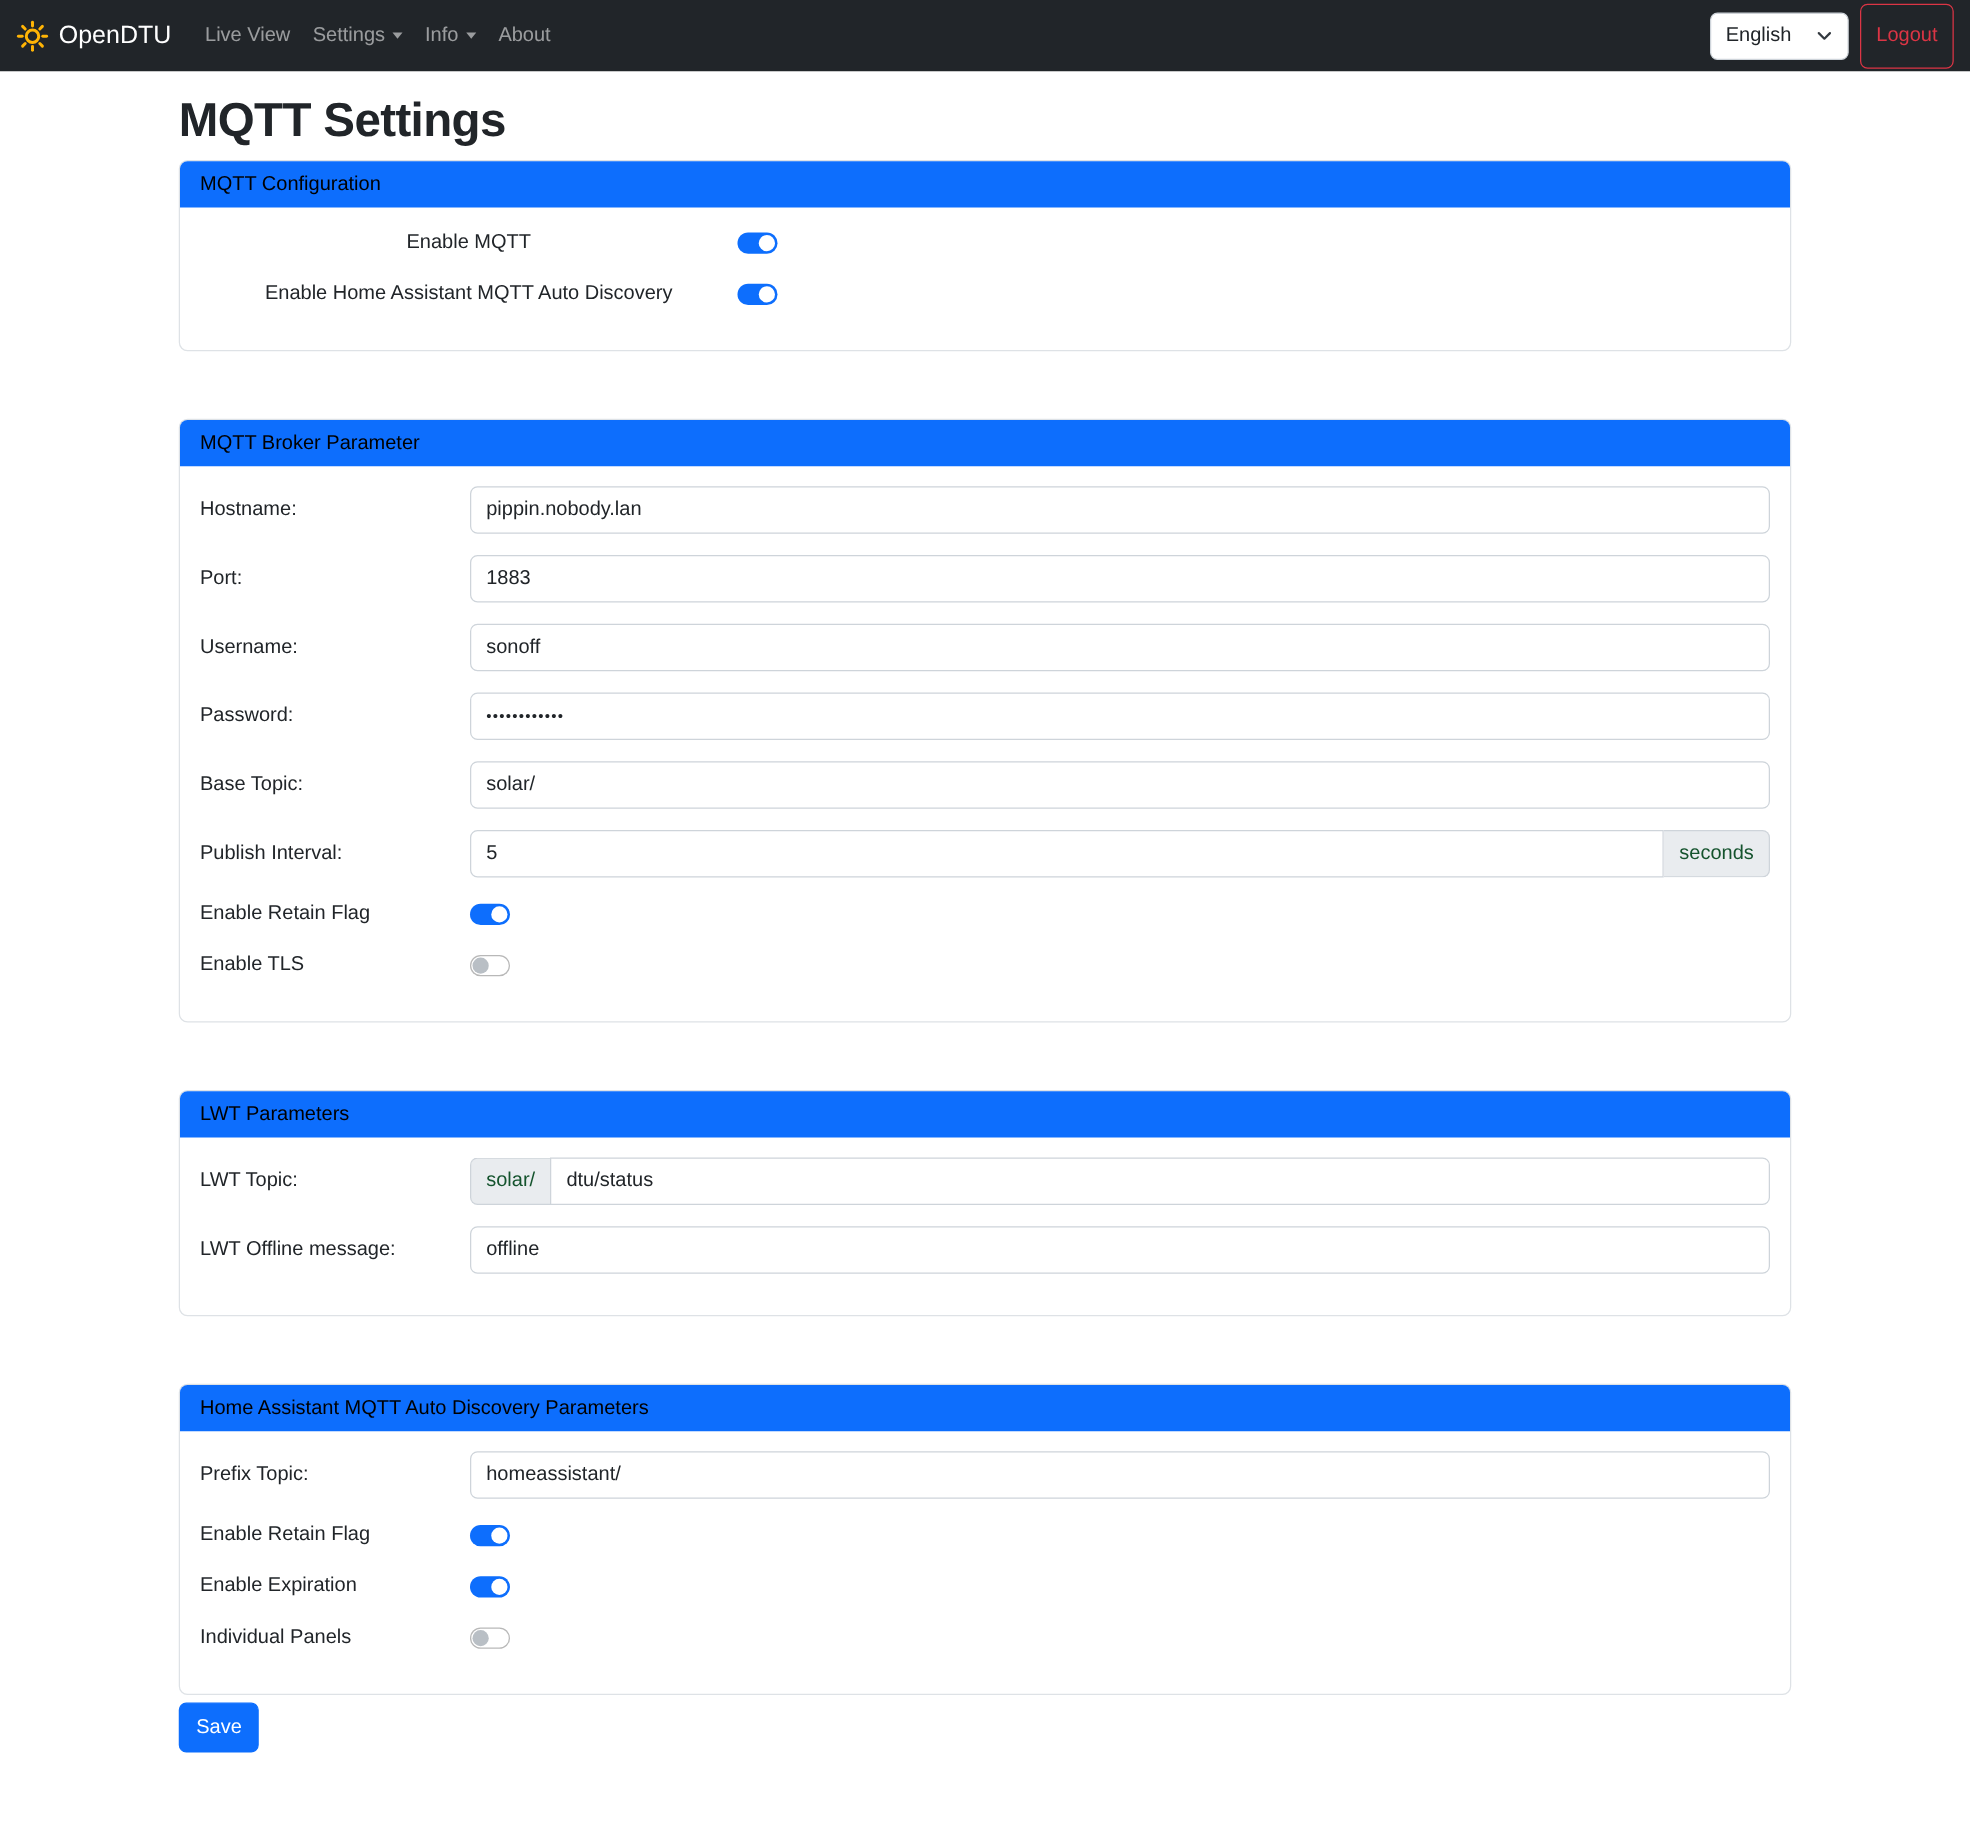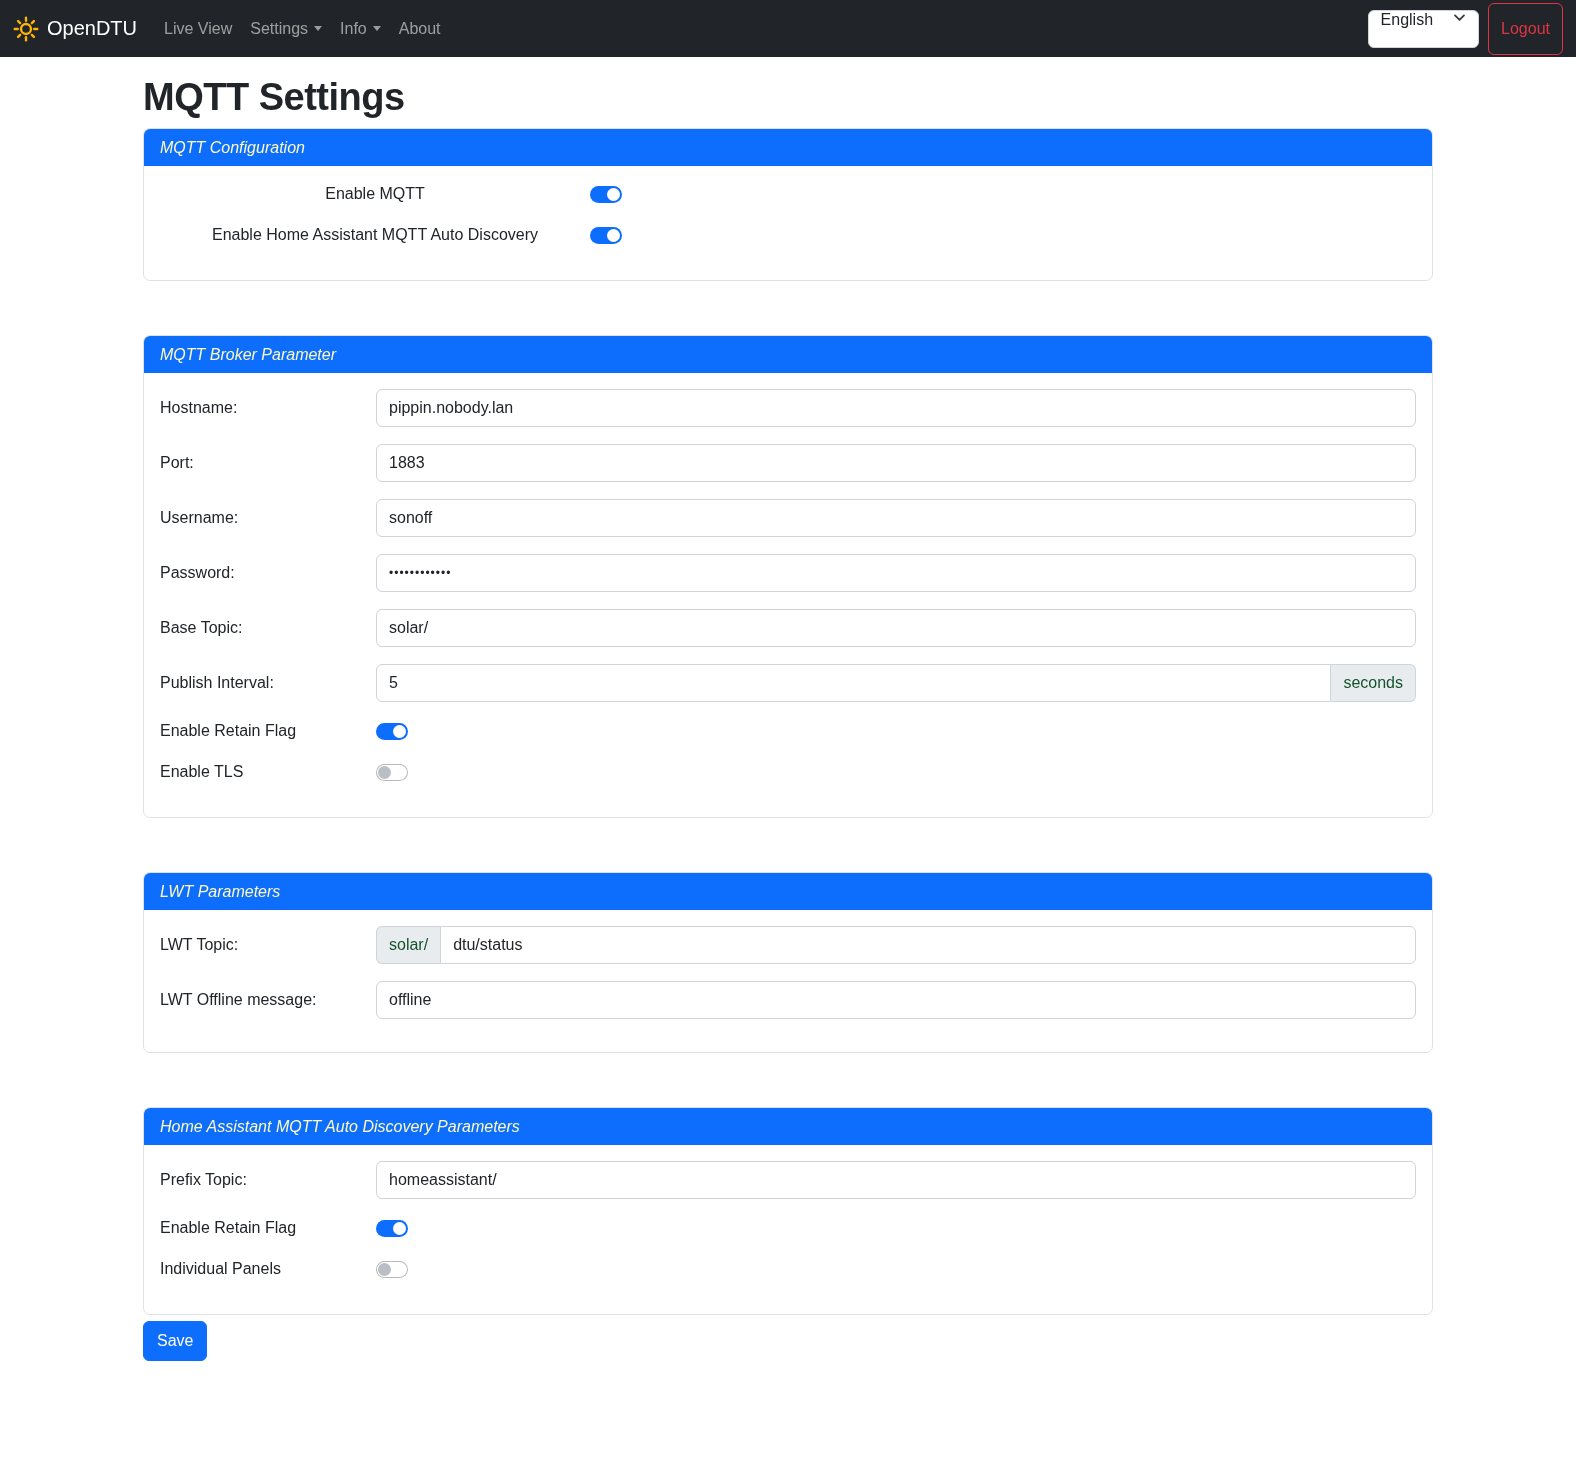--- a/index.html
+++ b/index.html
@@ -46,20 +46,21 @@
     border-top: 5px solid rgba(255,255,255,.55);
   }
   .nav-right { display: flex; align-items: center; gap: 9px; }
   .lang-select {
     background: #ffffff;
     border: 1px solid #ced4da;
     border-radius: 6px;
     height: 38px;
     padding: 0 12px;
     display: flex;
+    align-items: center;
     gap: 20px;
     font-size: 16px;
     color: #212529;
     cursor: pointer;
   }
   .logout-btn {
     background: transparent;
     border: 1px solid #dc3545;
     color: #dc3545;
     border-radius: 6px;
@@ -82,29 +83,28 @@
 
   .card {
     border: 1px solid #dee2e6;
     border-radius: 7px;
     margin-bottom: 54px;
     background: #fff;
   }
   .card:last-of-type { margin-bottom: 6px; }
   .card-header {
     background: #0d6efd;
-    color: #fef9c3;
+    color: #000000;
     font-size: 16px;
     padding: 9px 16px;
     border-radius: 6px 6px 0 0;
     line-height: 1.2;
     height: 37px;
     display: flex;
     align-items: center;
-    font-style: italic;
   }
   .card-body { padding: 16px; }
 
   .form-row {
     display: flex;
     align-items: center;
     margin-bottom: 17px;
   }
   .form-row.toggle-row { height: 24px; }
   .row-label {
@@ -348,20 +348,26 @@
           <input class="form-control" type="text" value="homeassistant/" style="">
         </div>
       </div>
       <div class="form-row toggle-row">
         <label class="row-label">Enable Retain Flag</label>
         <div class="control">
           <span class="switch on"></span>
         </div>
       </div>
       <div class="form-row toggle-row">
+        <label class="row-label">Enable Expiration</label>
+        <div class="control">
+          <span class="switch on"></span>
+        </div>
+      </div>
+      <div class="form-row toggle-row">
         <label class="row-label">Individual Panels</label>
         <div class="control">
           <span class="switch"></span>
         </div>
       </div>
     </div>
   </div>
 
   <button class="save-btn">Save</button>
 </div>

